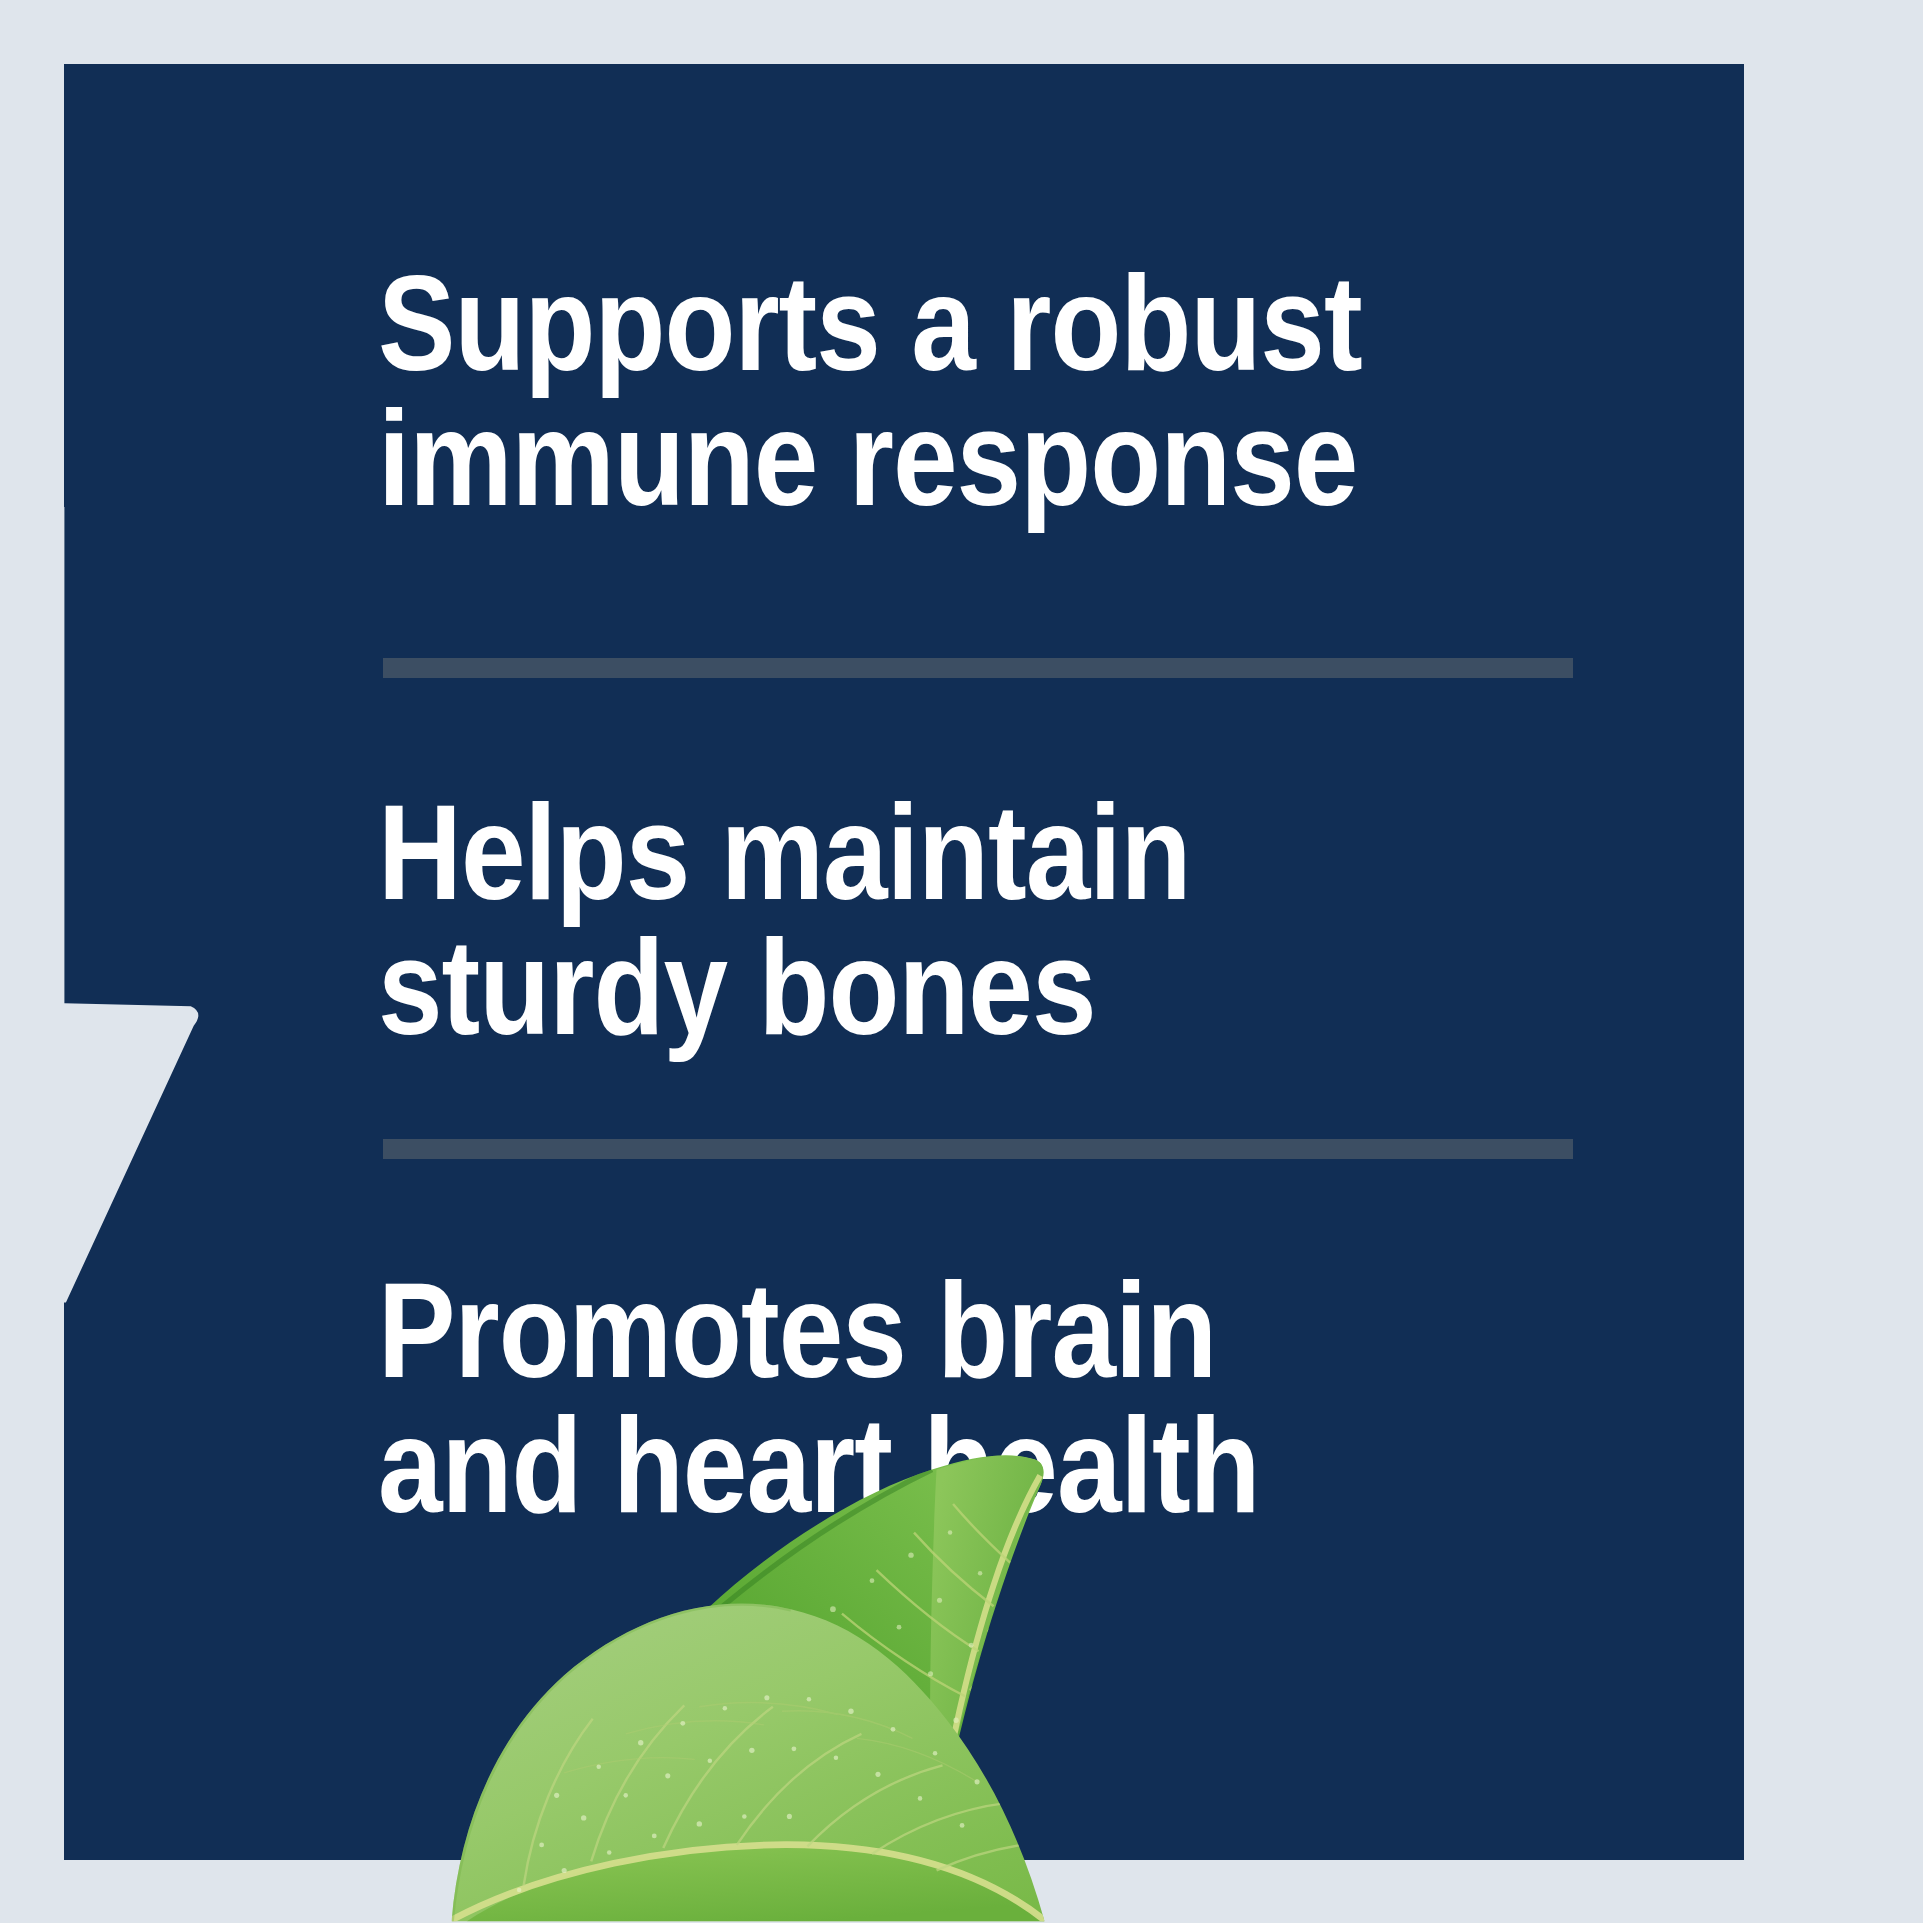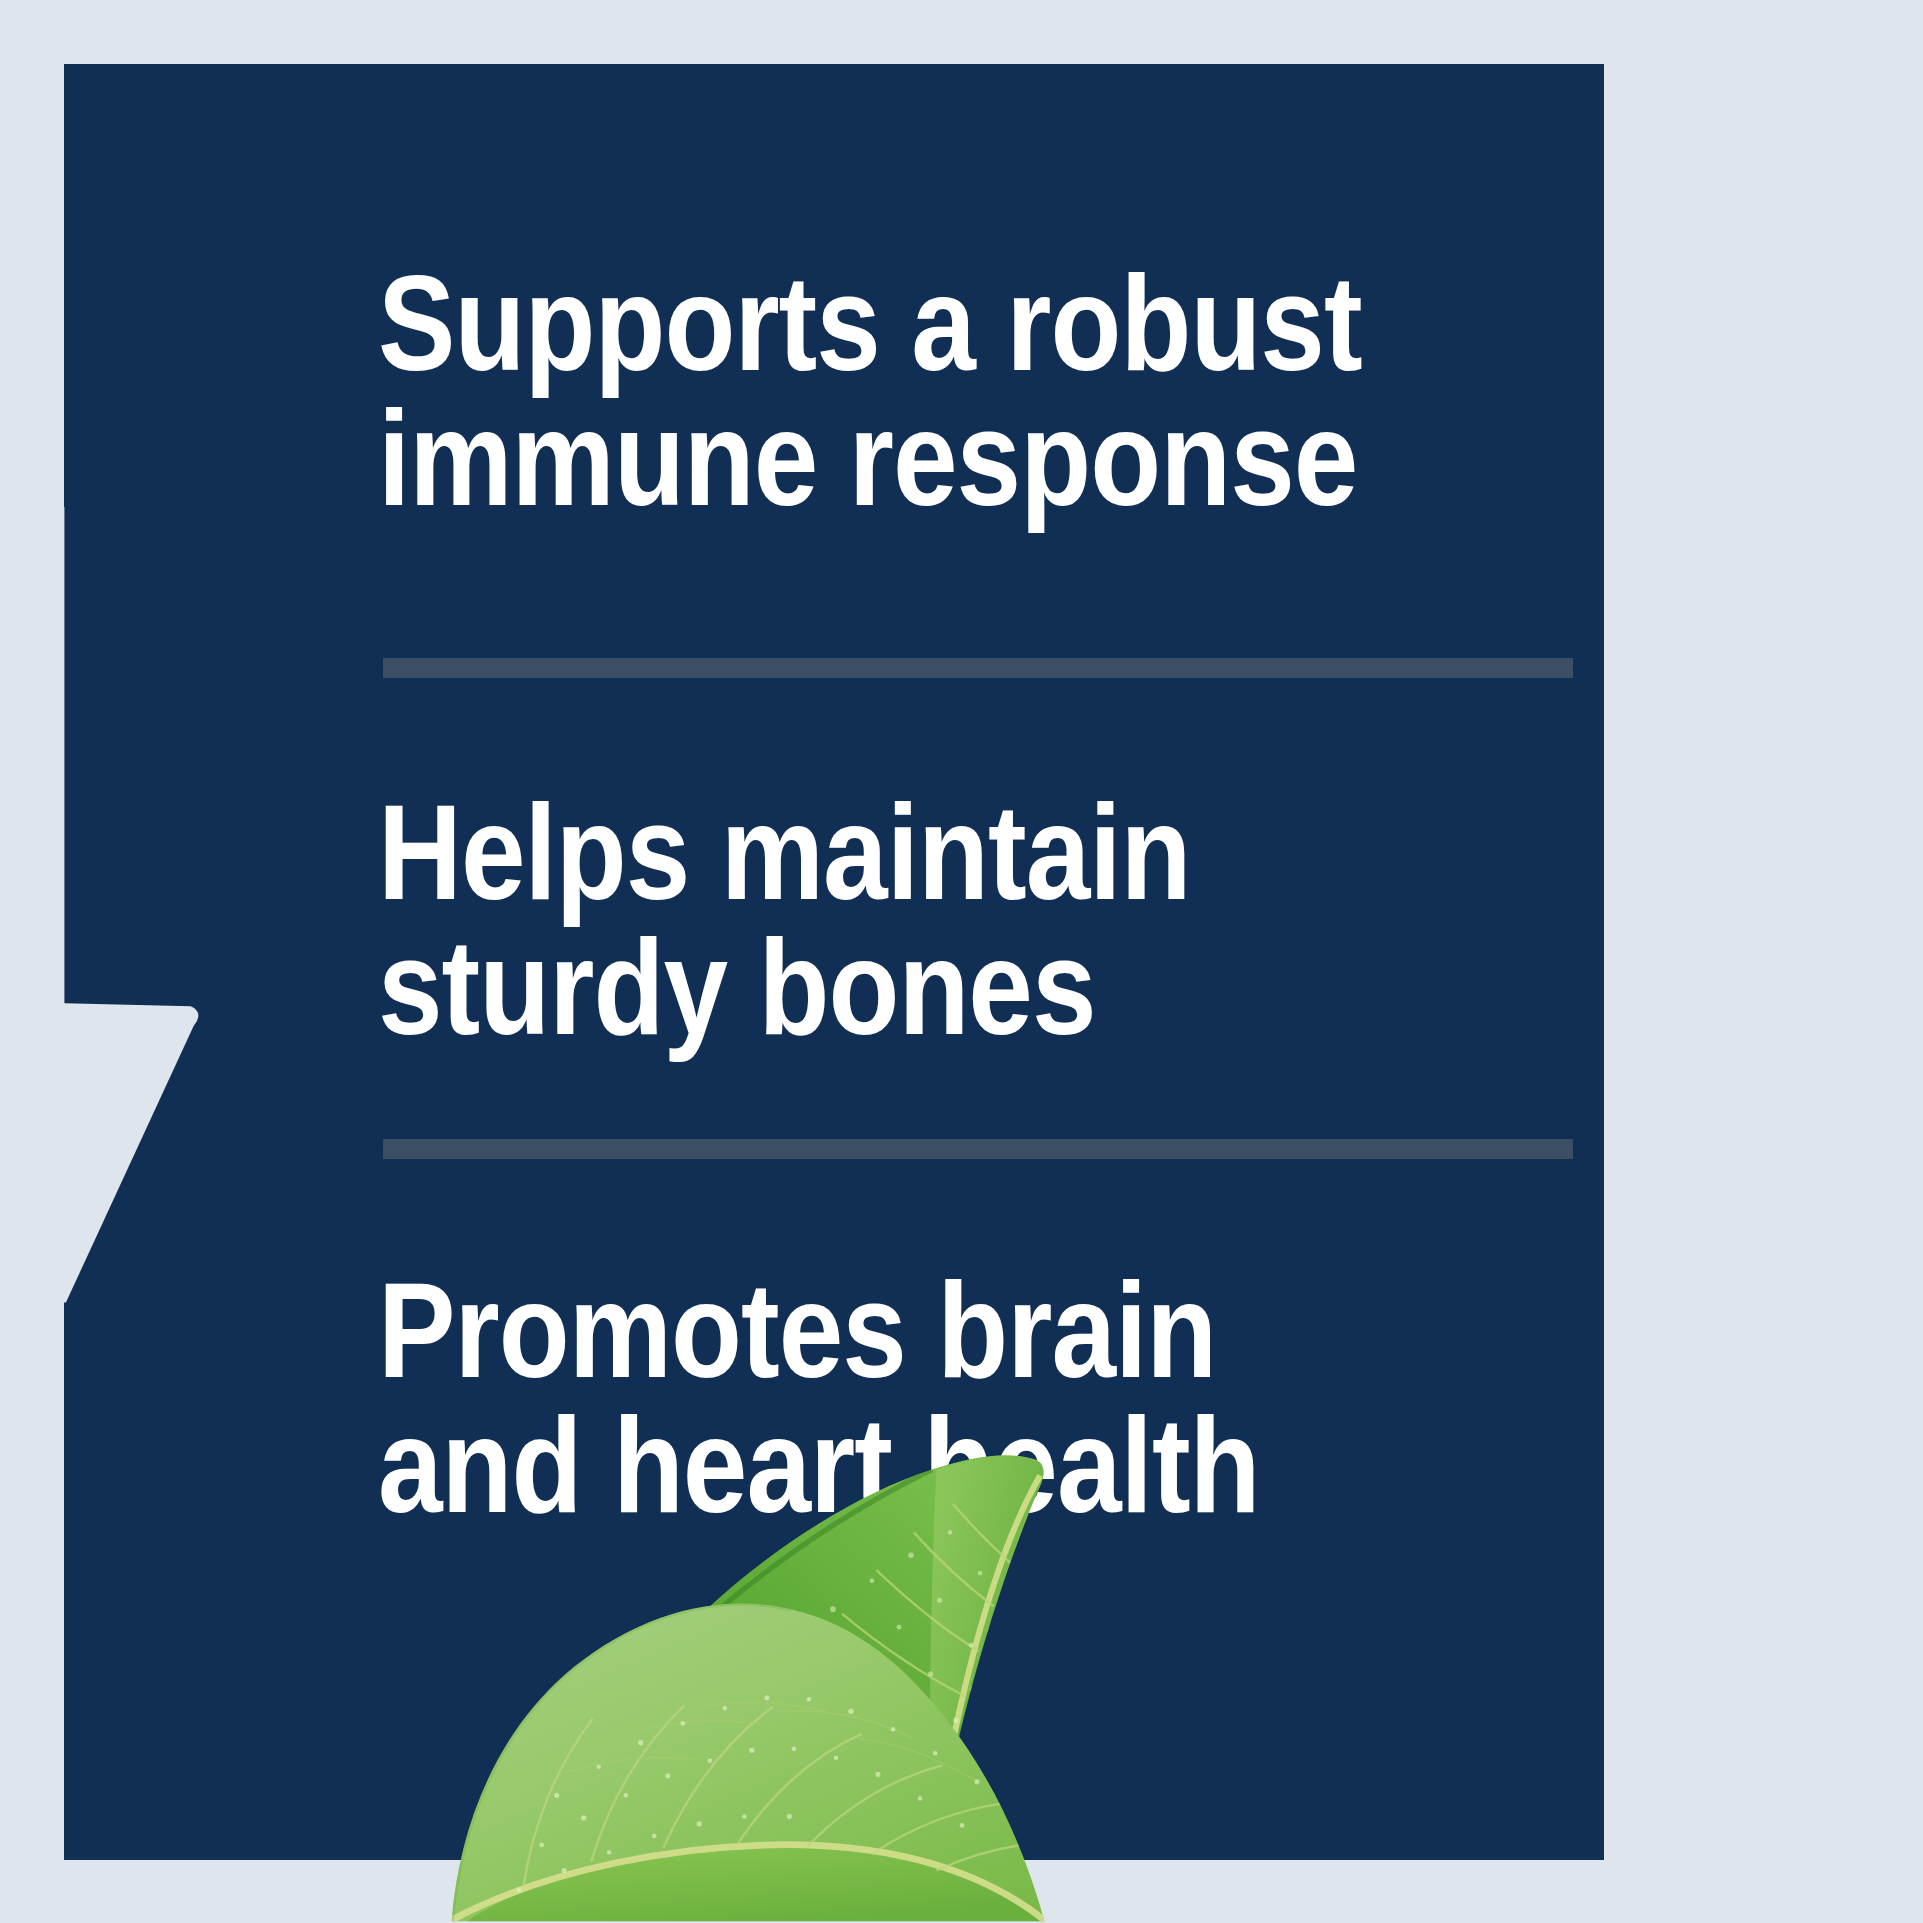--- a/index.html
+++ b/index.html
@@ -2,26 +2,25 @@
 <html style="font-size:12px"><head>
 <meta charset="utf-8">
 <style>
   html, body {
     margin: 0;
     padding: 0;
     background: #dfe5ec;
   }
   #root {
     position: relative;
-    width: 1564px;
+    width: 1744px;
     height: 1924px;
     background: var(--outer, #dfe5ec);
     overflow: hidden;
     font-family: "Liberation Sans", "DejaVu Sans", sans-serif;
-    padding-left: 40px;
   }
 
   
   .panel {
     position: absolute;
     left: 64px;
     top: 64px;
     width: 1797px;
     height: 1796px;
     background: #112e55;

